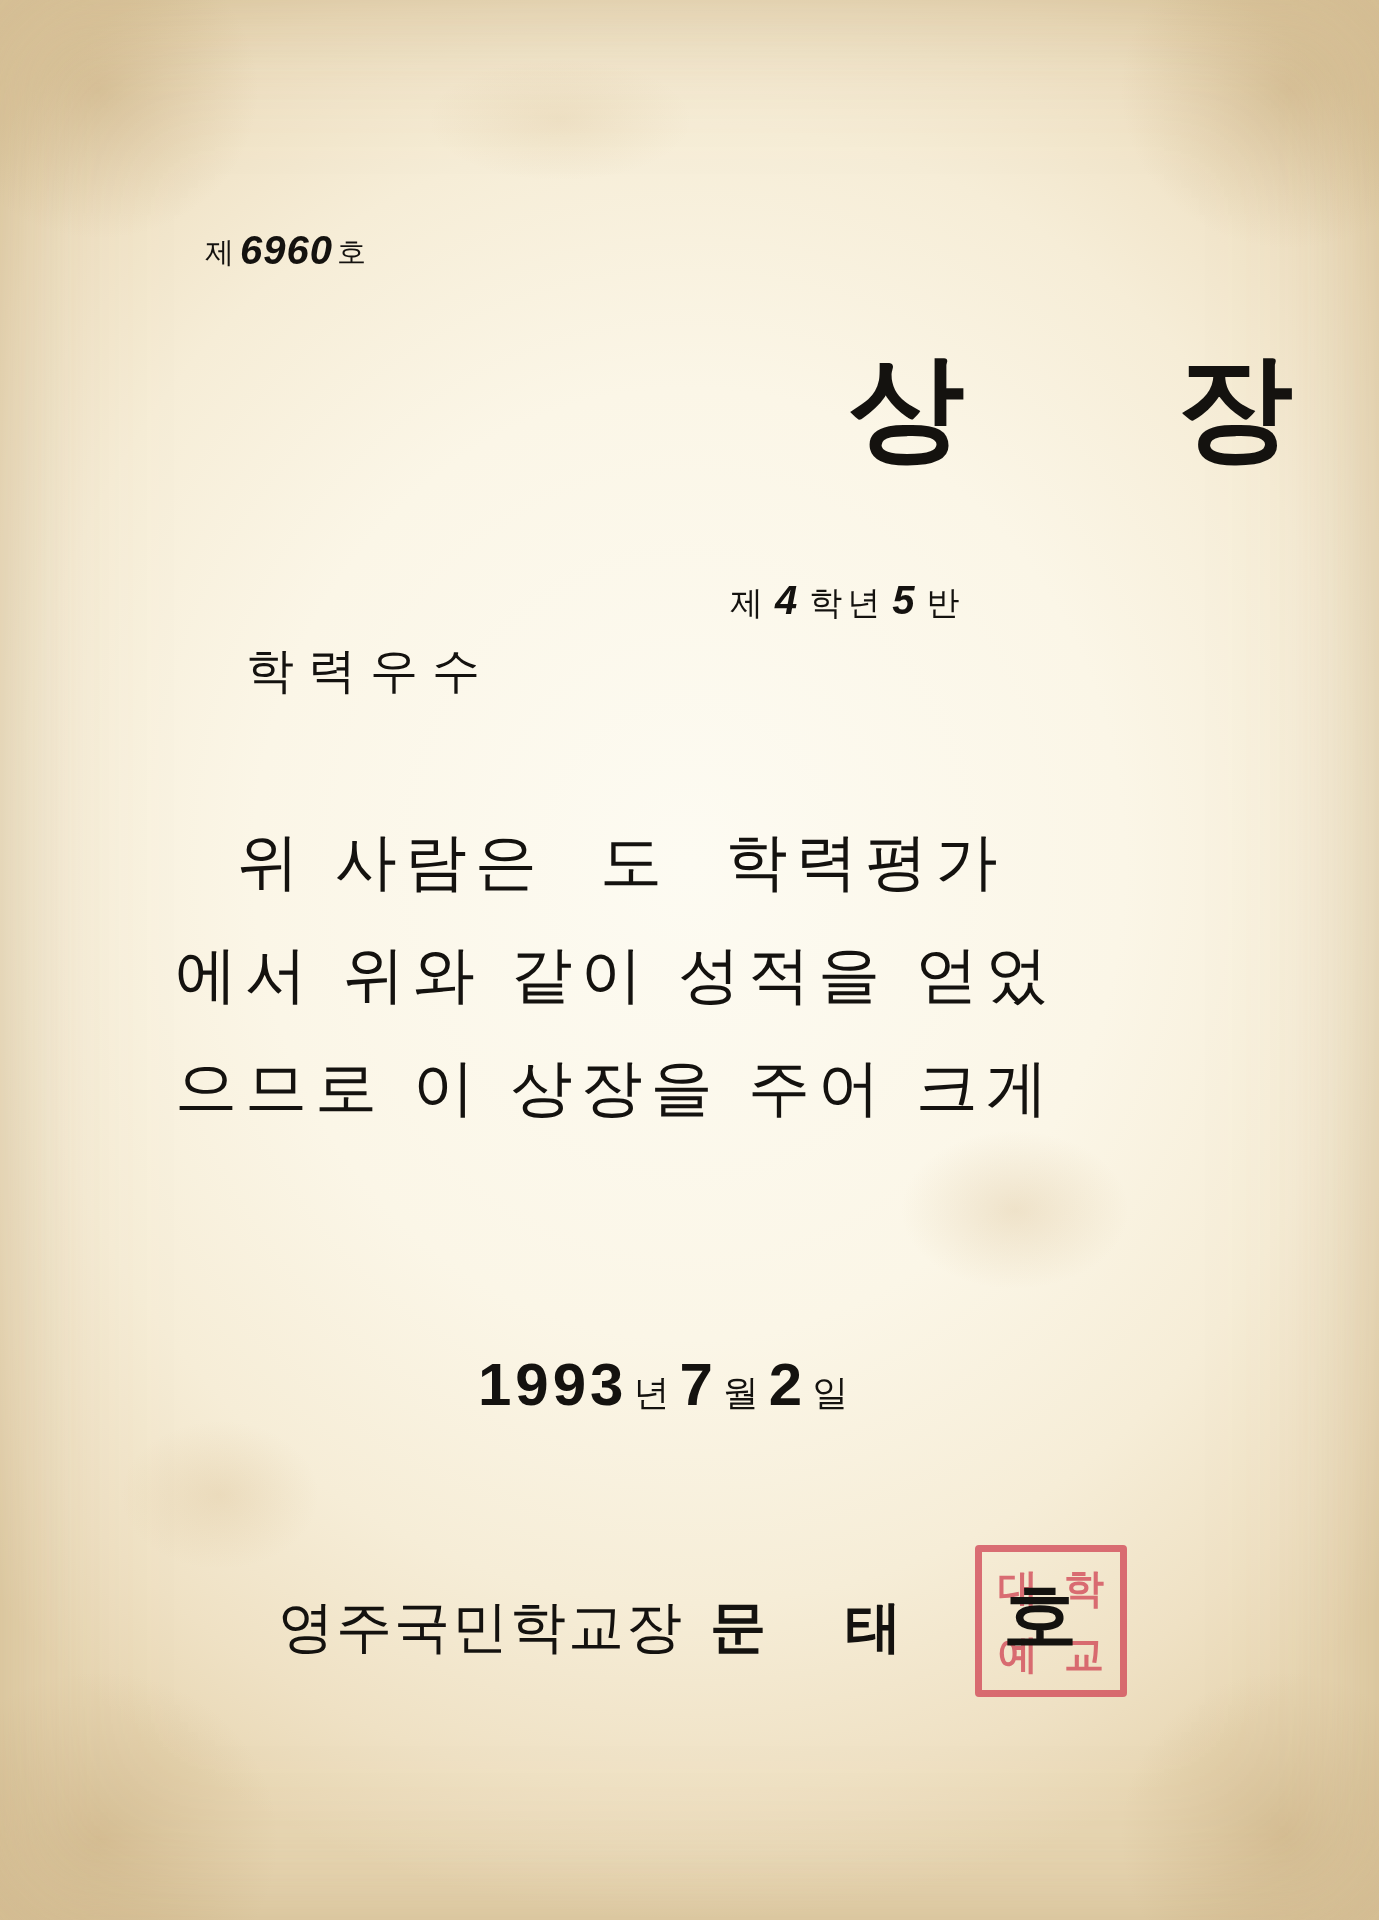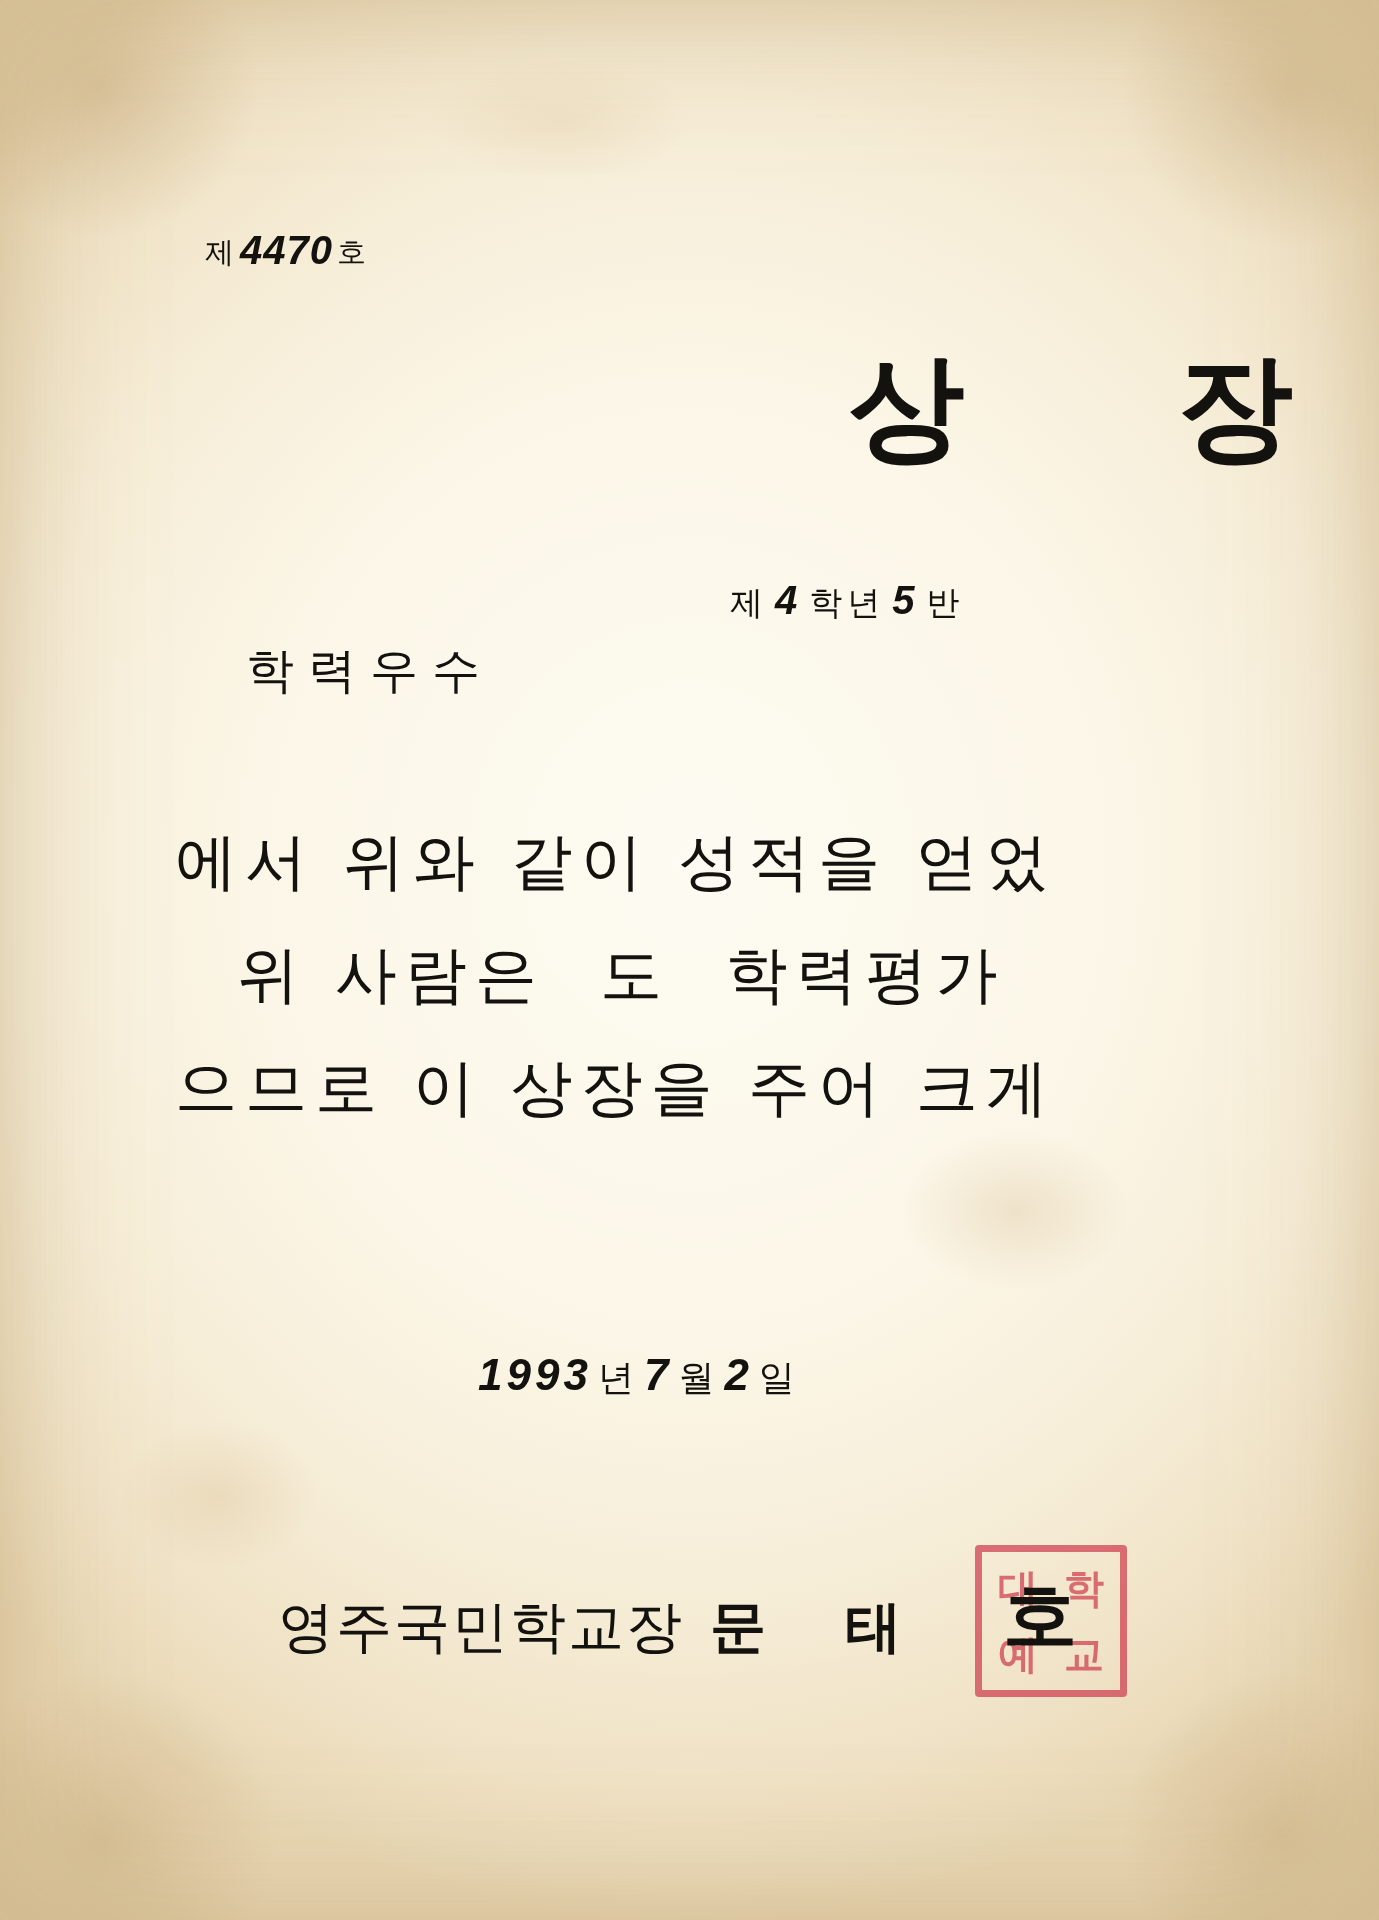--- a/index.html
+++ b/index.html
@@ -123,22 +123,21 @@
     position: absolute;
     left: 472px;
     top: 1350px;
     font-size: 36px;
     letter-spacing: 4px;
     white-space: nowrap;
   }
   .date-line .hand {
     font-family: "Liberation Sans", sans-serif;
     font-weight: bold;
-    font-style: italic;
-    font-size: 44px;
+    font-size: 60px;
     padding: 0 6px;
   }
 
   .signer {
     position: absolute;
     left: 278px;
     top: 1590px;
     font-size: 56px;
     letter-spacing: 4px;
     white-space: nowrap;
@@ -198,35 +197,35 @@
   <div class="edge-shade"></div>
   <div class="corner-dark" style="left:-60px;top:-60px;width:320px;height:300px;"></div>
   <div class="corner-dark" style="right:-80px;top:-70px;width:340px;height:320px;"></div>
   <div class="corner-dark" style="left:-80px;bottom:-90px;width:360px;height:340px;"></div>
   <div class="corner-dark" style="right:-70px;bottom:-80px;width:330px;height:330px;"></div>
   <div class="stain" style="left:900px;top:1130px;width:230px;height:160px;background:radial-gradient(ellipse at center, rgba(196,158,100,0.22), rgba(196,158,100,0) 70%);"></div>
   <div class="stain" style="left:120px;top:1420px;width:200px;height:150px;background:radial-gradient(ellipse at center, rgba(196,158,100,0.18), rgba(196,158,100,0) 70%);"></div>
   <div class="stain" style="left:430px;top:60px;width:260px;height:120px;background:radial-gradient(ellipse at center, rgba(200,165,110,0.16), rgba(200,165,110,0) 72%);"></div>
 
   <div class="doc-no">
-    <span>제</span><span class="num">4470</span><span>호</span>
+    <span>제</span><span class="num">6960</span><span>호</span>
   </div>
 
   <div class="title">상 장</div>
 
   <div class="award-kind">학력우수</div>
 
   <div class="grade-line">
     <span>제</span><span class="hand">4</span><span>학년</span><span class="hand">5</span><span>반</span>
   </div>
 
 
   <div class="body-text">
+    <span class="ln ln1">위 사람은  도  학력평가</span>
     <span class="ln">에서 위와 같이 성적을 얻었</span>
-    <span class="ln ln1">위 사람은  도  학력평가</span>
     <span class="ln">으므로 이 상장을 주어 크게</span>
   </div>
 
   <div class="date-line">
     <span class="hand">1993</span><span>년</span><span class="hand">7</span><span>월</span><span class="hand">2</span><span>일</span>
   </div>
 
   <div class="signer">
     <span class="school">영주국민학교장</span><span class="name">문 태</span>
   </div>

